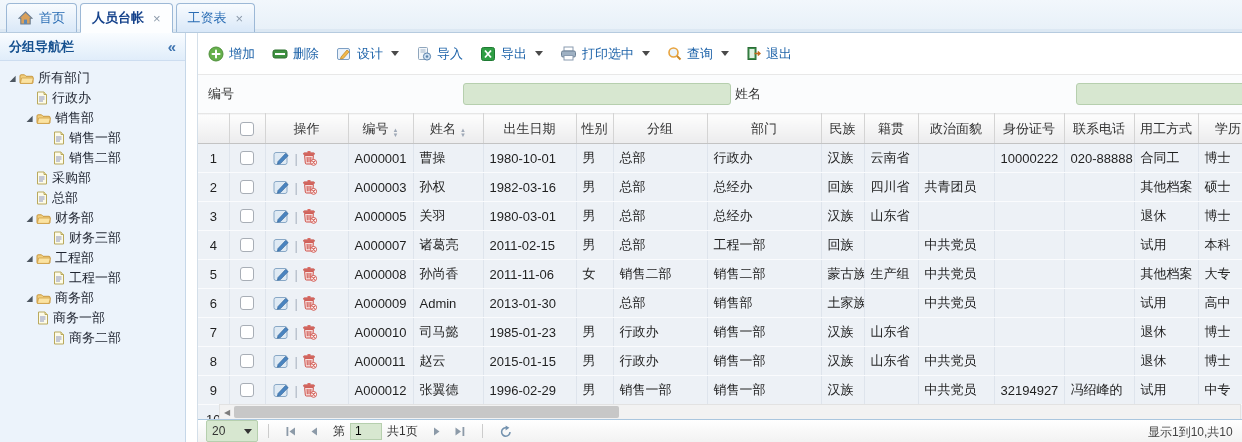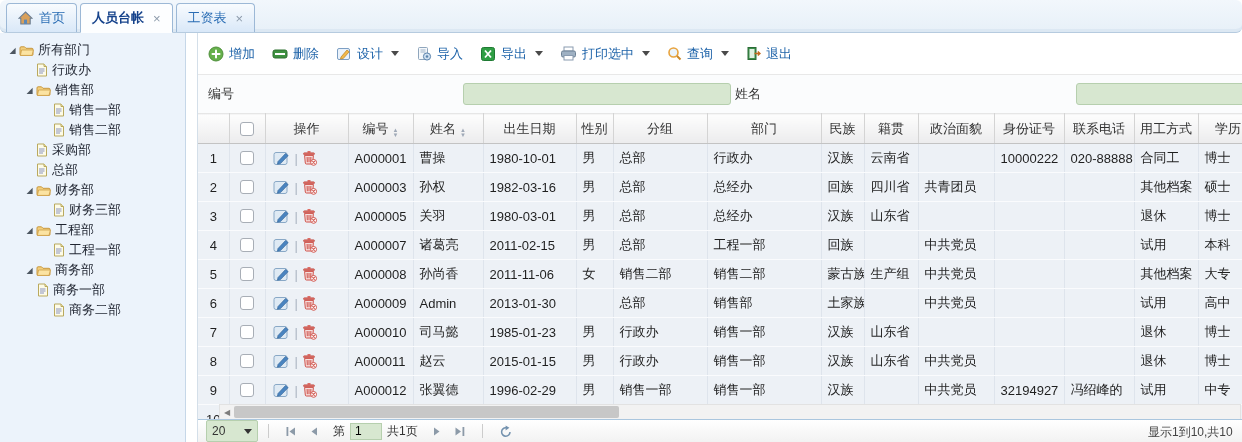--- a/index.html
+++ b/index.html
@@ -3,21 +3,21 @@
 <meta charset="utf-8">
 <style>
   * { margin:0; padding:0; box-sizing:border-box; }
   html,body { width:1242px; height:442px; overflow:hidden;
     font-family:"Liberation Sans","DejaVu Sans",sans-serif; background:#fff; }
   body { position:relative; font-size:13px; color:#222; }
 
   
   .tabbar { position:absolute; top:0; left:0; right:0; height:33px;
     background:linear-gradient(#f2f7fc,#e7f0f8); border-bottom:1px solid #b6cbdf;
-    box-shadow:inset 0 -3px 0 #dce8f3; display:flex; align-items:flex-end; padding-left:6px;border-radius:6px; }
+    box-shadow:inset 0 -3px 0 #dce8f3; display:flex; align-items:flex-end; padding-left:6px; }
   .tab { height:29px; display:flex; align-items:center; gap:6px; padding:0 11px;
     border:1px solid #9cb8d6; border-bottom:none; border-radius:4px 4px 0 0;
     background:linear-gradient(#f8fbfe,#d9e8f8); color:#2a6db4; margin-right:3px; cursor:pointer; }
   .tab.active { background:#fdfeff; color:#15428b; font-weight:bold; position:relative; z-index:2;
     margin-bottom:-1px; height:30px; border-bottom:1px solid #fdfeff; }
   .tab-close { color:#8d9bab; font-weight:normal; font-size:13px; margin-left:3px; }
   .ic { display:inline-flex; align-items:center; }
 
   
   .sidebar { position:absolute; top:33px; left:0; width:186px; bottom:0;
@@ -101,20 +101,24 @@
       <span>人员台帐</span>
       <span class="tab-close">×</span>
     </div>
     <div class="tab">
       <span>工资表</span>
       <span class="tab-close">×</span>
     </div>
   </div>
 
 <div class="sidebar">
+  <div class="sidebar-header">
+    <span>分组导航栏</span>
+    <span class="collapse">«</span>
+  </div>
   <div class="tree">
       <div class="tree-item" style="padding-left: 6px;">
         <span class="tw-arrow">◢</span>
         <span class="ic">
           <svg width="15" height="13">
             <path d="M1 4 Q1 2.8 2 2.8 H5.5 L7 4.3 H13 Q14 4.3 14 5.3 V10.4 Q14 11.4 13 11.4 H2 Q1 11.4 1 10.4 Z" fill="#f2cf7e" stroke="#c9983f"></path>
             <path d="M2.6 6 H14.4 L13 11.4 H1.4 Z" fill="#fbe3a2" stroke="#c9983f" stroke-width="0.7"></path>
           </svg>
         </span>
         <span class="tree-label">所有部门</span>

